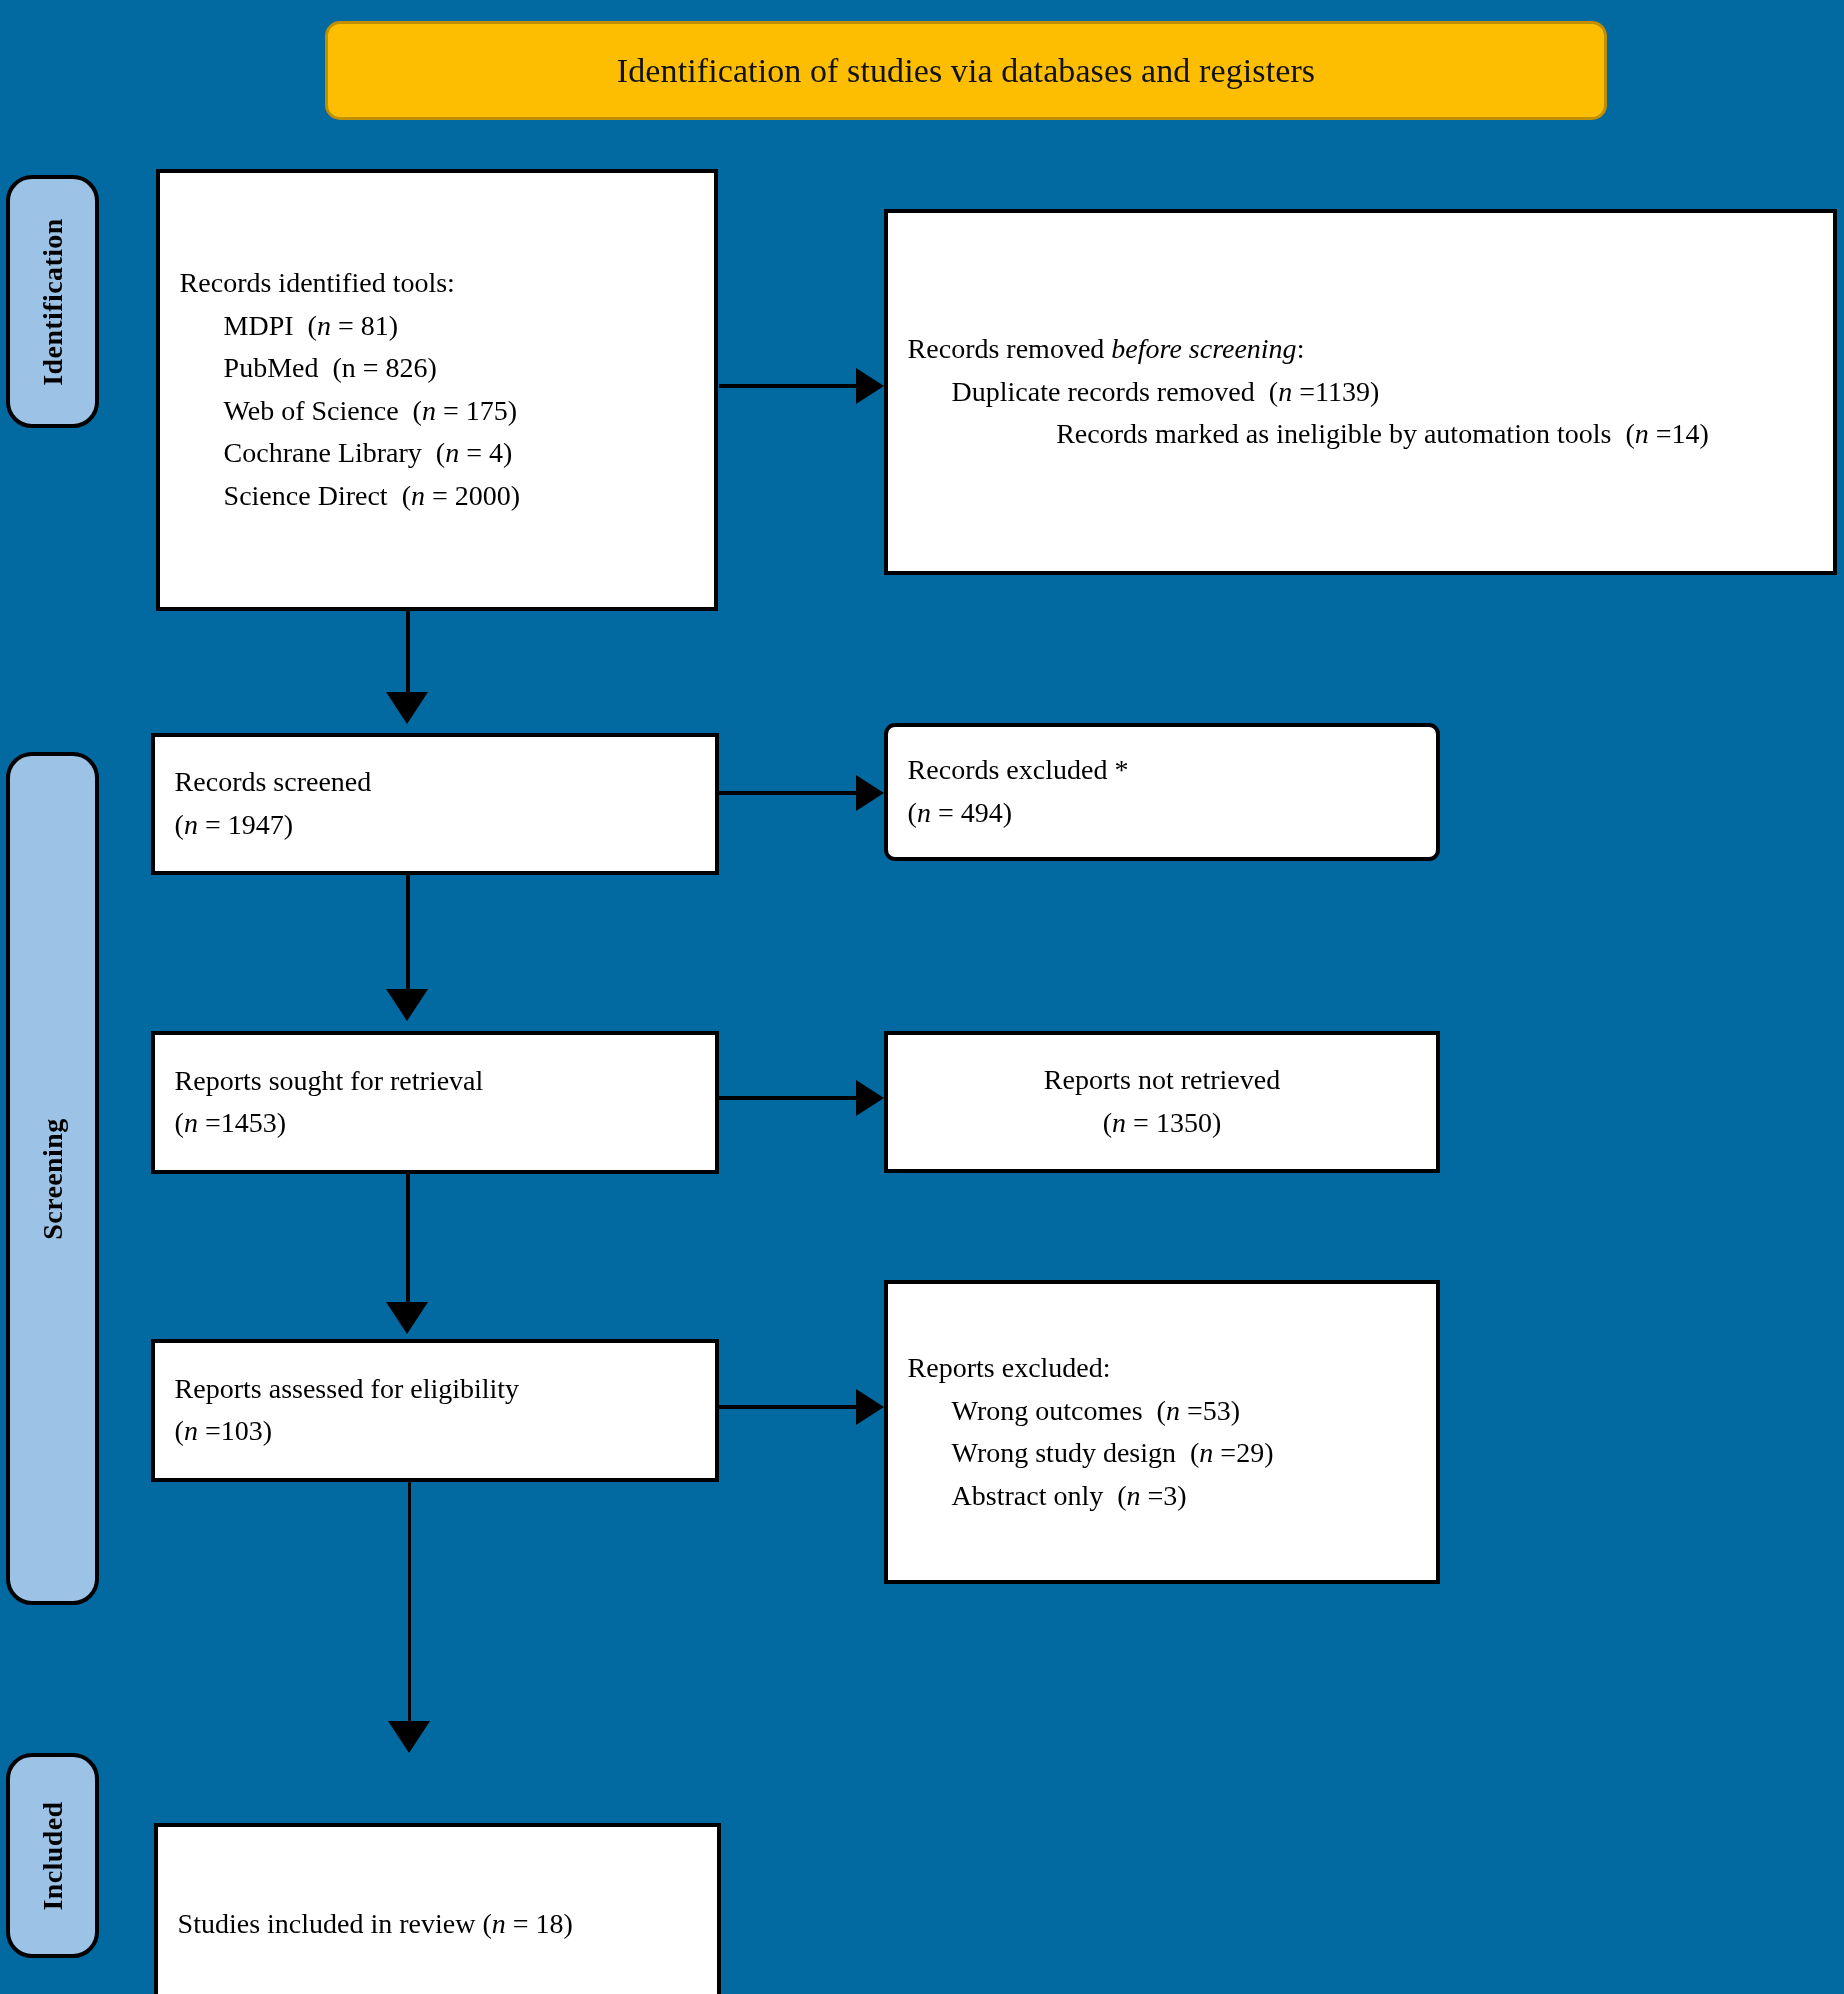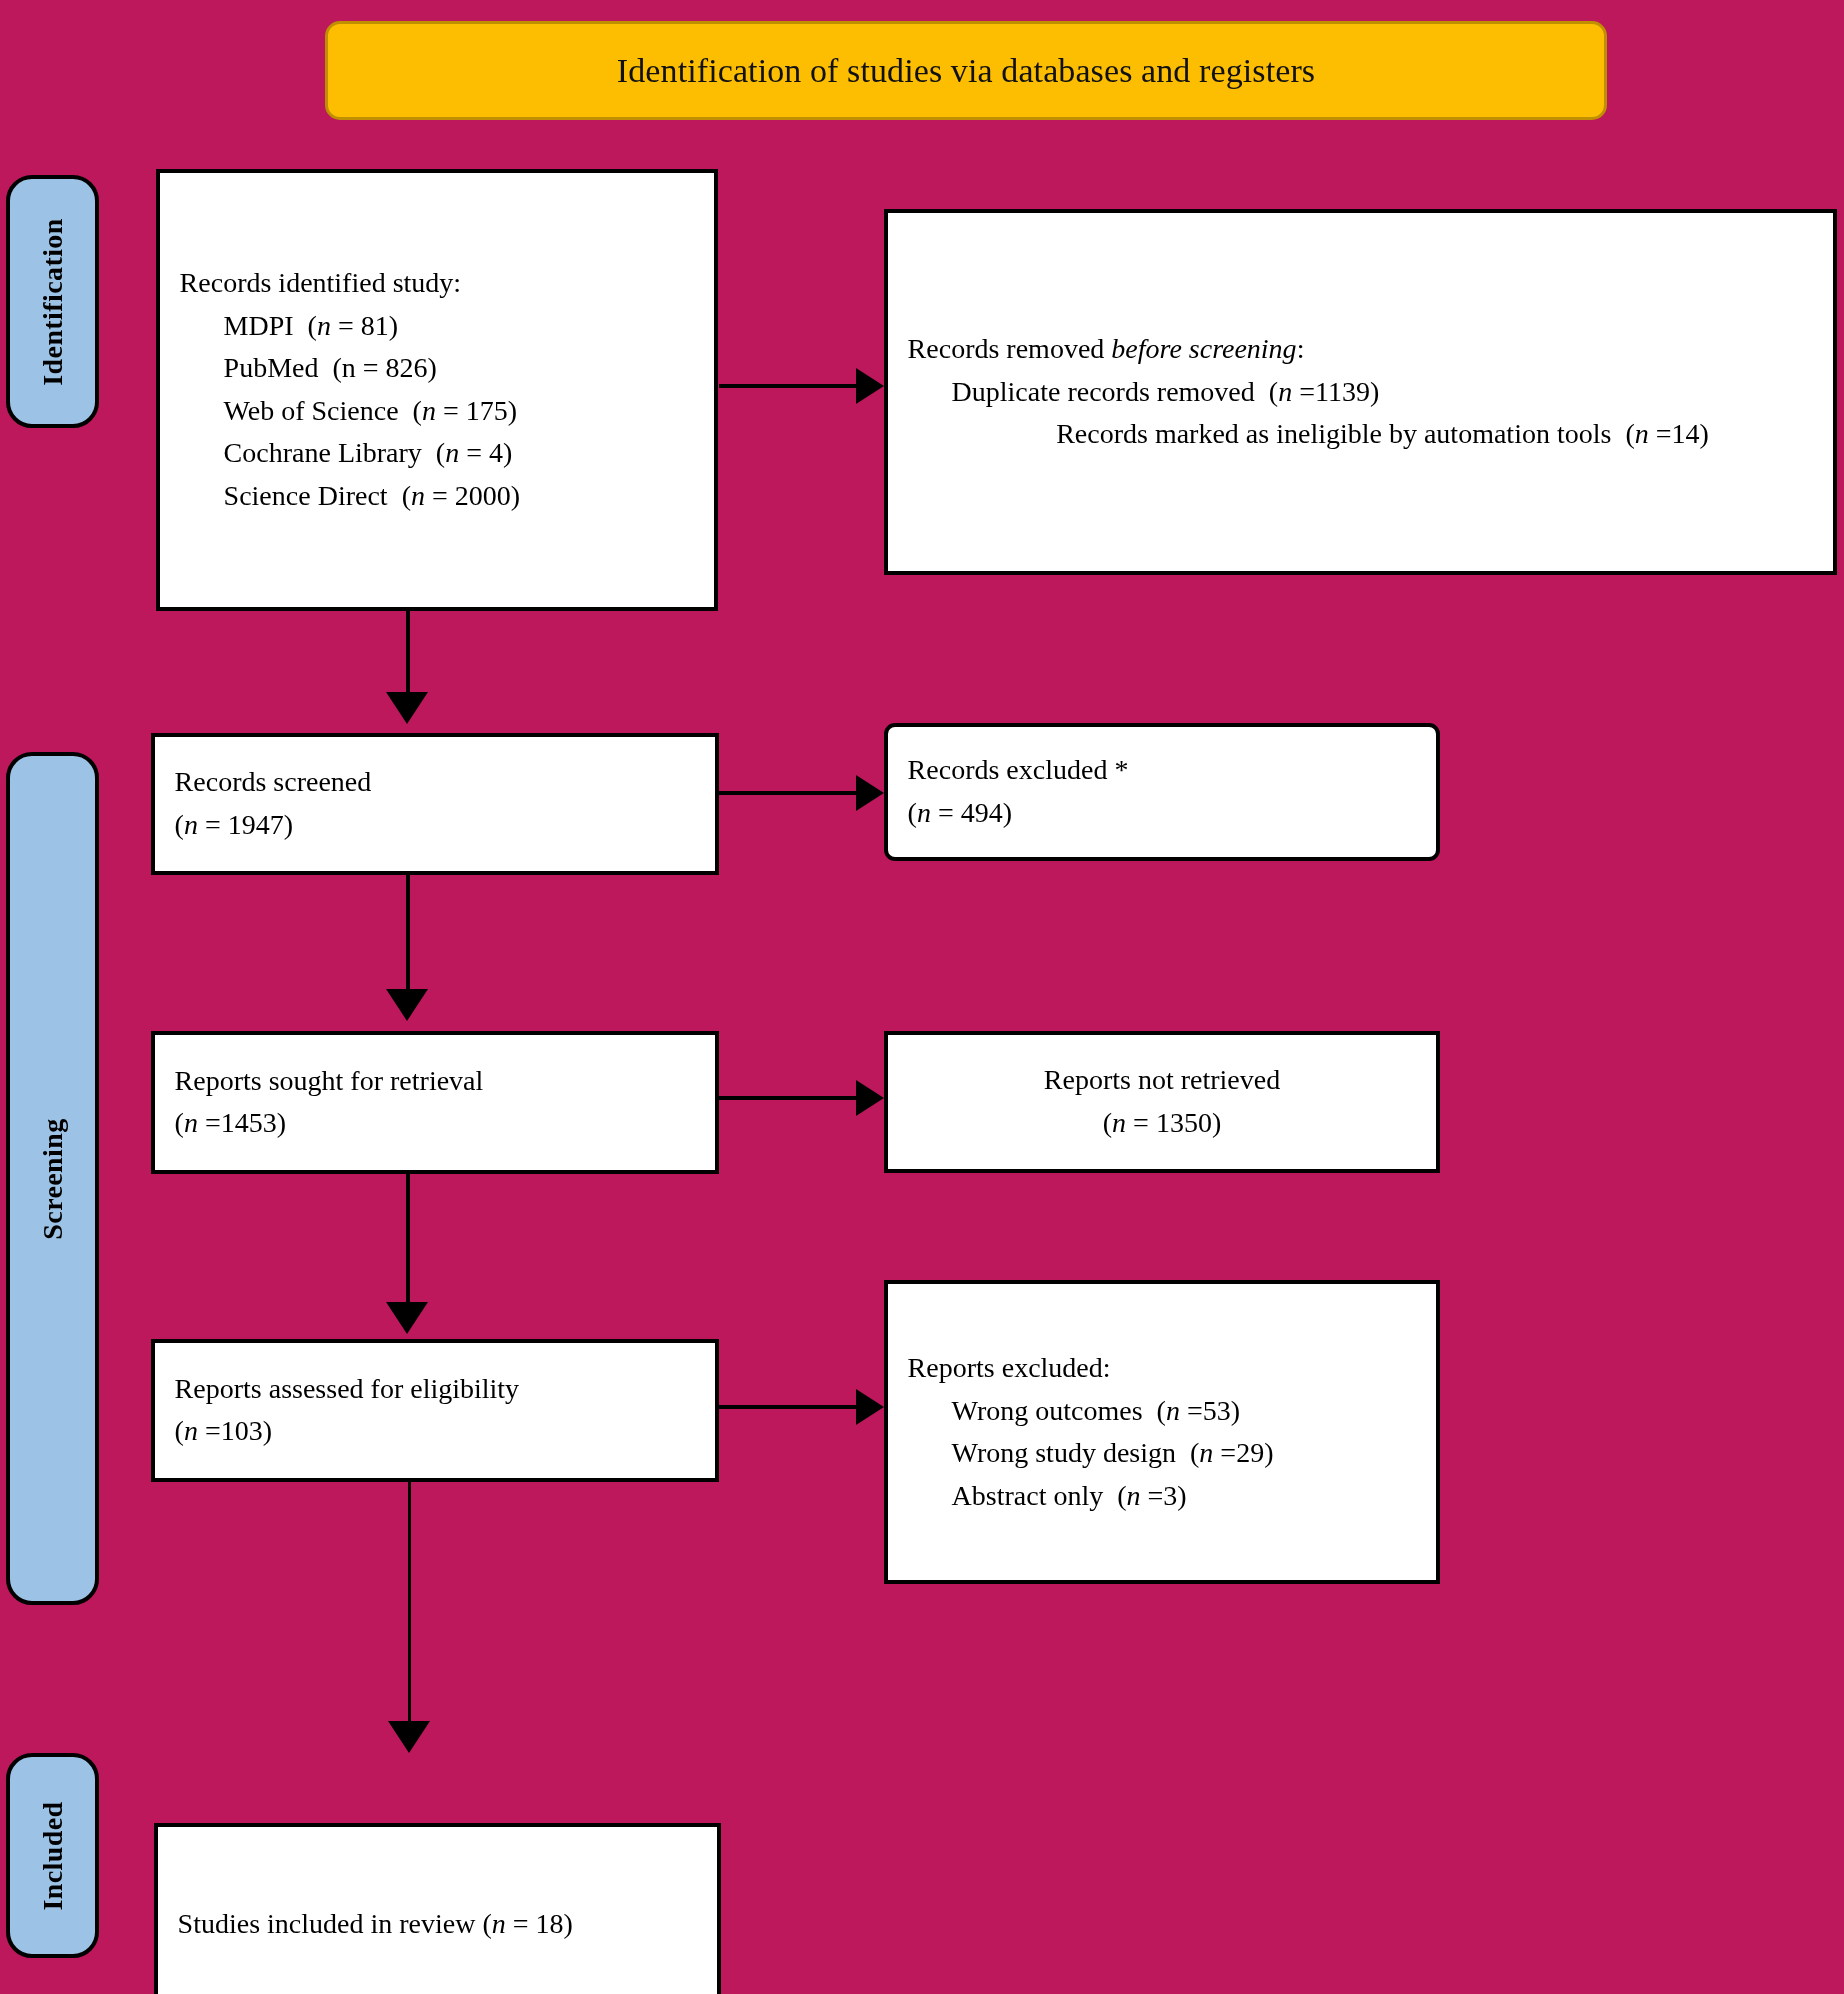--- a/index.html
+++ b/index.html
@@ -7,21 +7,21 @@
     padding: 0;
     background: #ffffff;
   }
   body {
     font-family: "Liberation Serif", "DejaVu Serif", serif;
   }
   #prisma-canvas {
     position: relative;
     width: 1845px;
     height: 1995px;
-    background: #be185d;
+    background: #0369a1;
     overflow: hidden;
   }
 
   
   .banner {
     position: absolute;
     left: 325px;
     top: 21.4px;
     width: 1282px;
     height: 99px;
@@ -183,21 +183,21 @@
   </div>
   <div class="stage-tab" id="stage-screening">
     <span class="stage-tab-label">Screening</span>
   </div>
   <div class="stage-tab" id="stage-included">
     <span class="stage-tab-label">Included</span>
   </div>
 
   <div class="flow-box" id="box-identified">
     <div class="box-body">
-      <div class="line">Records identified study:</div>
+      <div class="line">Records identified tools:</div>
       <div class="line indent">
         <span>MDPI</span>
         <span>&nbsp;</span><span>(<span class="nvar">n</span> = 81)</span>
       </div>
       <div class="line indent">
         <span>PubMed</span>
         <span>&nbsp;</span><span>(n = 826)</span>
       </div>
       <div class="line indent">
         <span>Web of Science</span>

